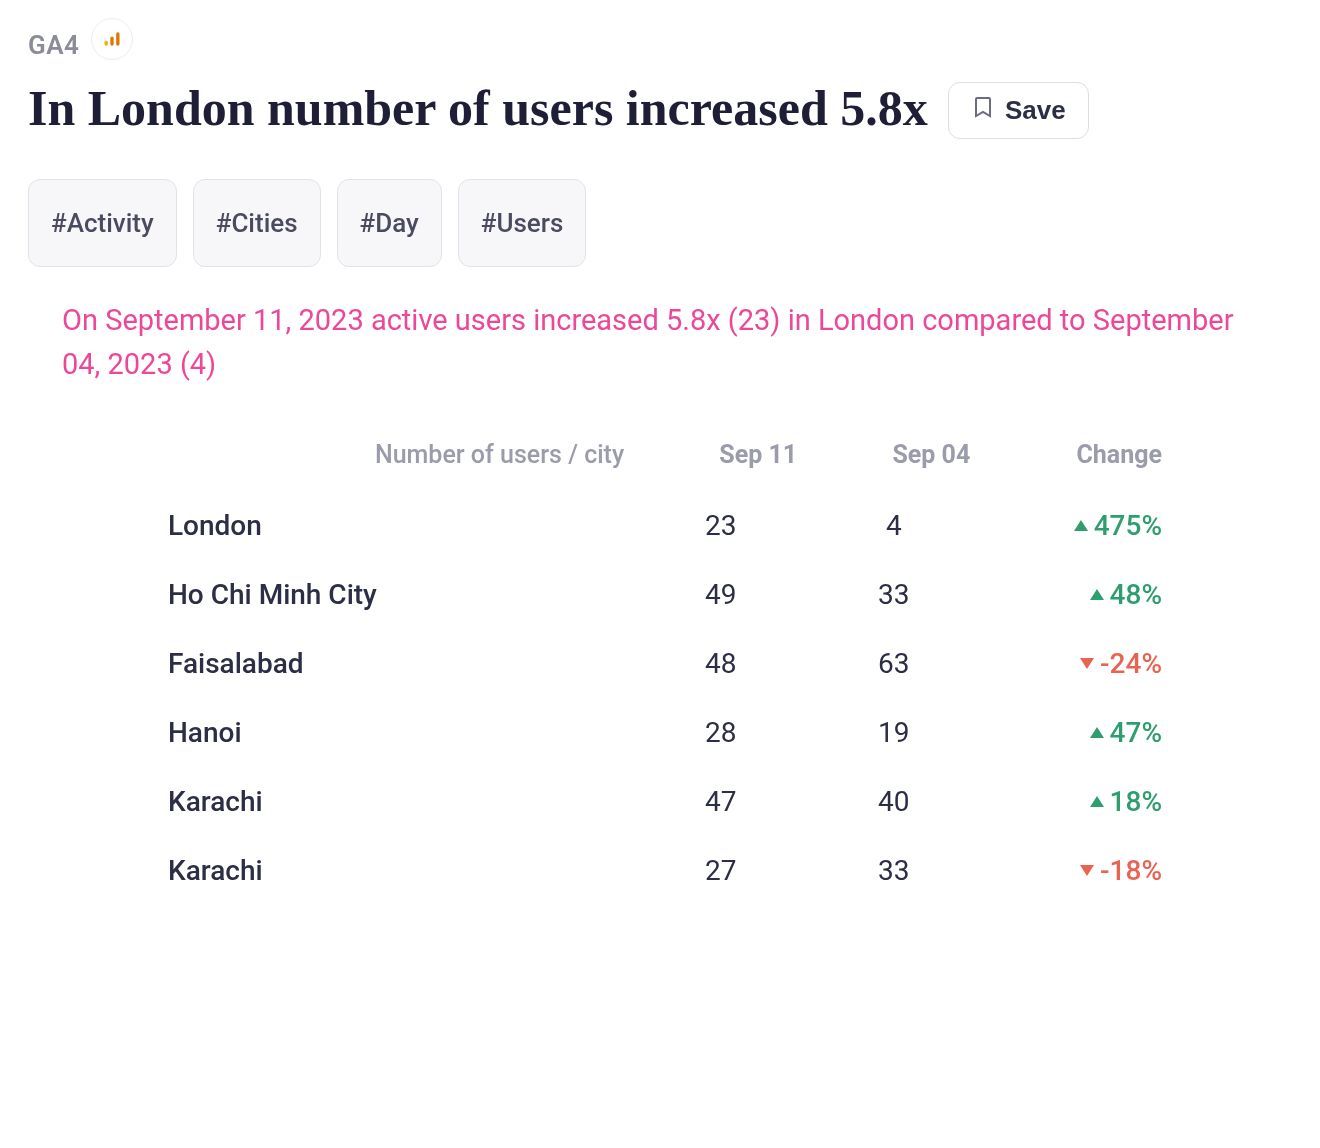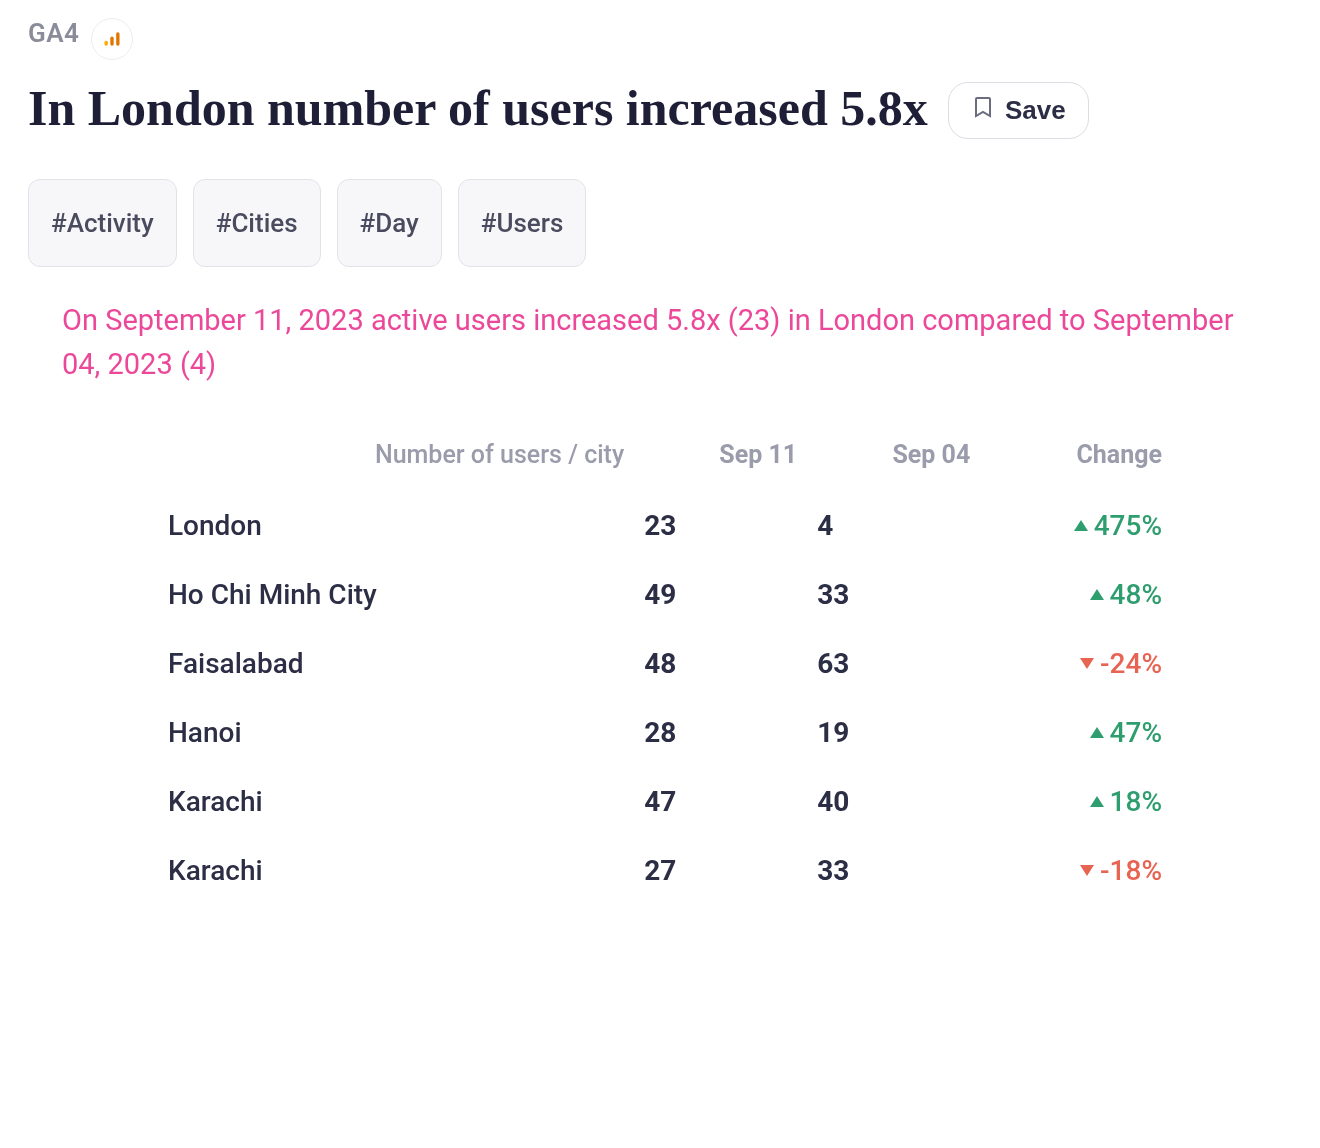--- a/index.html
+++ b/index.html
@@ -5,21 +5,21 @@
     * { margin: 0; padding: 0; box-sizing: border-box; }
     body {
       font-family: -apple-system, BlinkMacSystemFont, "Segoe UI", Roboto, Helvetica, Arial, sans-serif;
       background: #ffffff;
       color: #2c2e45;
       padding: 18px 28px;
       width: 1320px;
     }
     .breadcrumb {
       display: flex;
-      align-items: flex-start;
+      align-items: flex-end;
       gap: 12px;
       margin-bottom: 16px;
     }
     .breadcrumb-label {
       font-size: 26px;
       font-weight: 600;
       color: #8a8c9a;
       letter-spacing: 0.5px;
     }
     .ga-icon-wrap {
@@ -45,21 +45,21 @@
       color: #1e1f36;
       flex: 1;
       max-width: 900px;
     }
     .save-btn {
       display: inline-flex;
       align-items: center;
       gap: 10px;
       padding: 12px 22px;
       border: 1px solid #dcdde3;
-      border-radius: 20px;
+      border-radius: 12px;
       background: #ffffff;
       font-size: 26px;
       font-weight: 700;
       color: #2c2e45;
       cursor: pointer;
       margin-top: 6px;
     }
     .save-btn svg { width: 24px; height: 24px; stroke: #6b6c7e; fill:none; stroke-width:2; }
     .tags-row {
       display: flex;
@@ -98,21 +98,21 @@
       color: #9a9bab;
       padding: 14px 10px 22px;
     }
     th.num, td.num { text-align: right; font-weight: bold; }
     td {
       font-size: 28px;
       padding: 18px 10px;
       color: #2c2e45;
     }
     td.city { font-weight: 500; }
-    td.val { font-weight: 700; text-align: left; }
+    td.val { font-weight: 400; text-align: center; }
     td.change { text-align: right; font-weight: 500; font-size: 28px; }
     .pos { color: #2f9e6f; }
     .neg { color: #e86452; }
     .tri {
       display: inline-block;
       width: 0; height: 0;
       vertical-align: middle;
       margin-right: 6px;
     }
     .tri-up {

